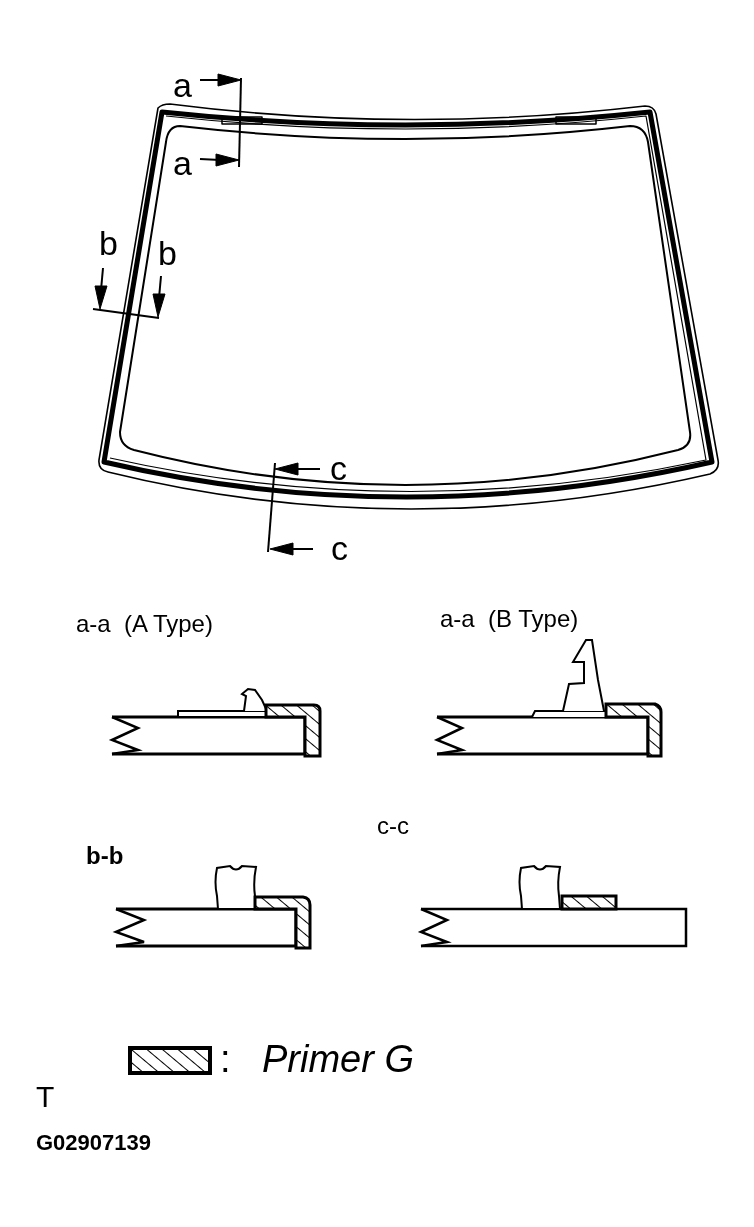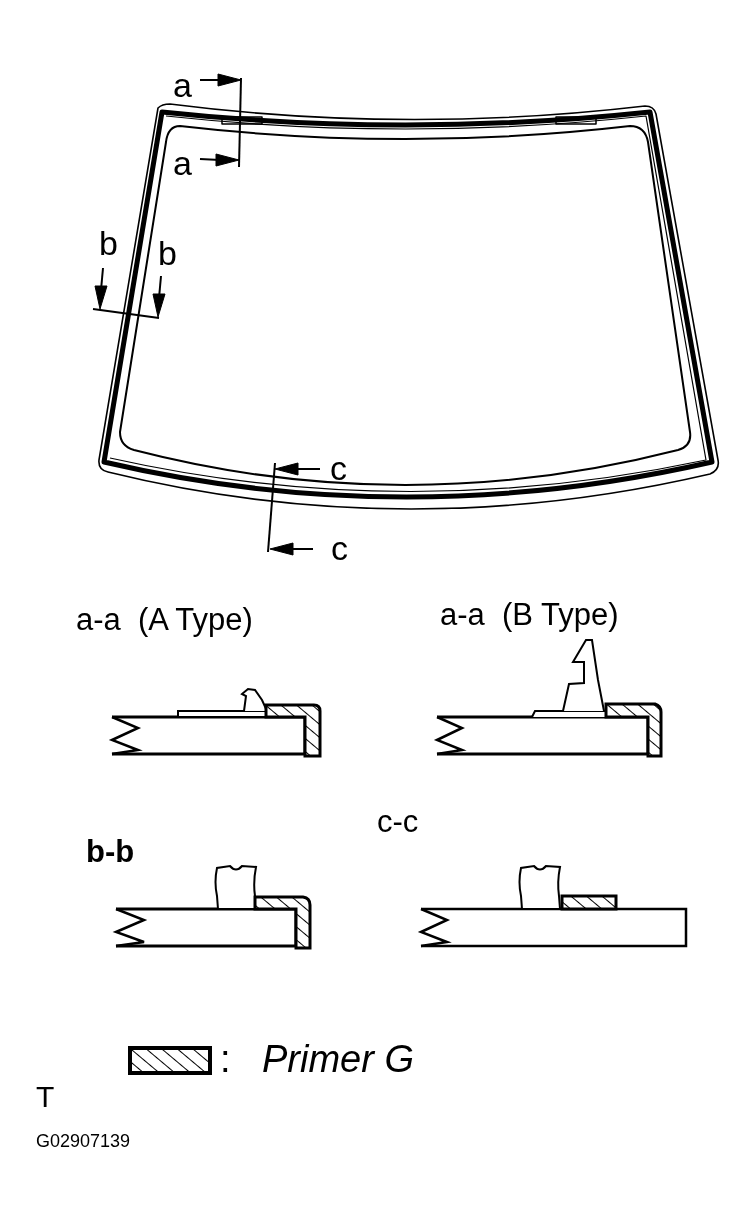--- a/index.html
+++ b/index.html
@@ -1,22 +1,22 @@
 <!DOCTYPE html>
 <html><head>
   <meta charset="utf-8">
   <style>
     html, body { margin: 0; padding: 0; background: #ffffff; }
     body { width: 754px; height: 1227px; position: relative; overflow: hidden; font-family: "Liberation Sans", sans-serif; color: #000; }
     svg { position: absolute; left: 0; top: 0; }
     .txt { position: absolute; font-family: "Liberation Sans", sans-serif; color: #000; white-space: nowrap; line-height: 1; }
-    .title { font-size: 31px; }
+    .title { font-size: 24px; margin-top: 8px; }
     .marker { font-size: 34px; }
     .legend { font-size: 38px; }
-    .code { font-size: 18px; font-weight: normal; }
+    .code { font-size: 22px; font-weight: bold; }
     .tmark { font-size: 30px; }
   </style>
 </head>
 <body>
 
 <svg width="754" height="1227" viewBox="0 0 754 1227">
   <defs>
     <pattern id="hatch" patternUnits="userSpaceOnUse" width="10" height="10" patternTransform="rotate(-50)">
       <rect width="10" height="10" fill="#fff"></rect>
       <line x1="0" y1="0" x2="0" y2="10" stroke="#000" stroke-width="2"></line>

